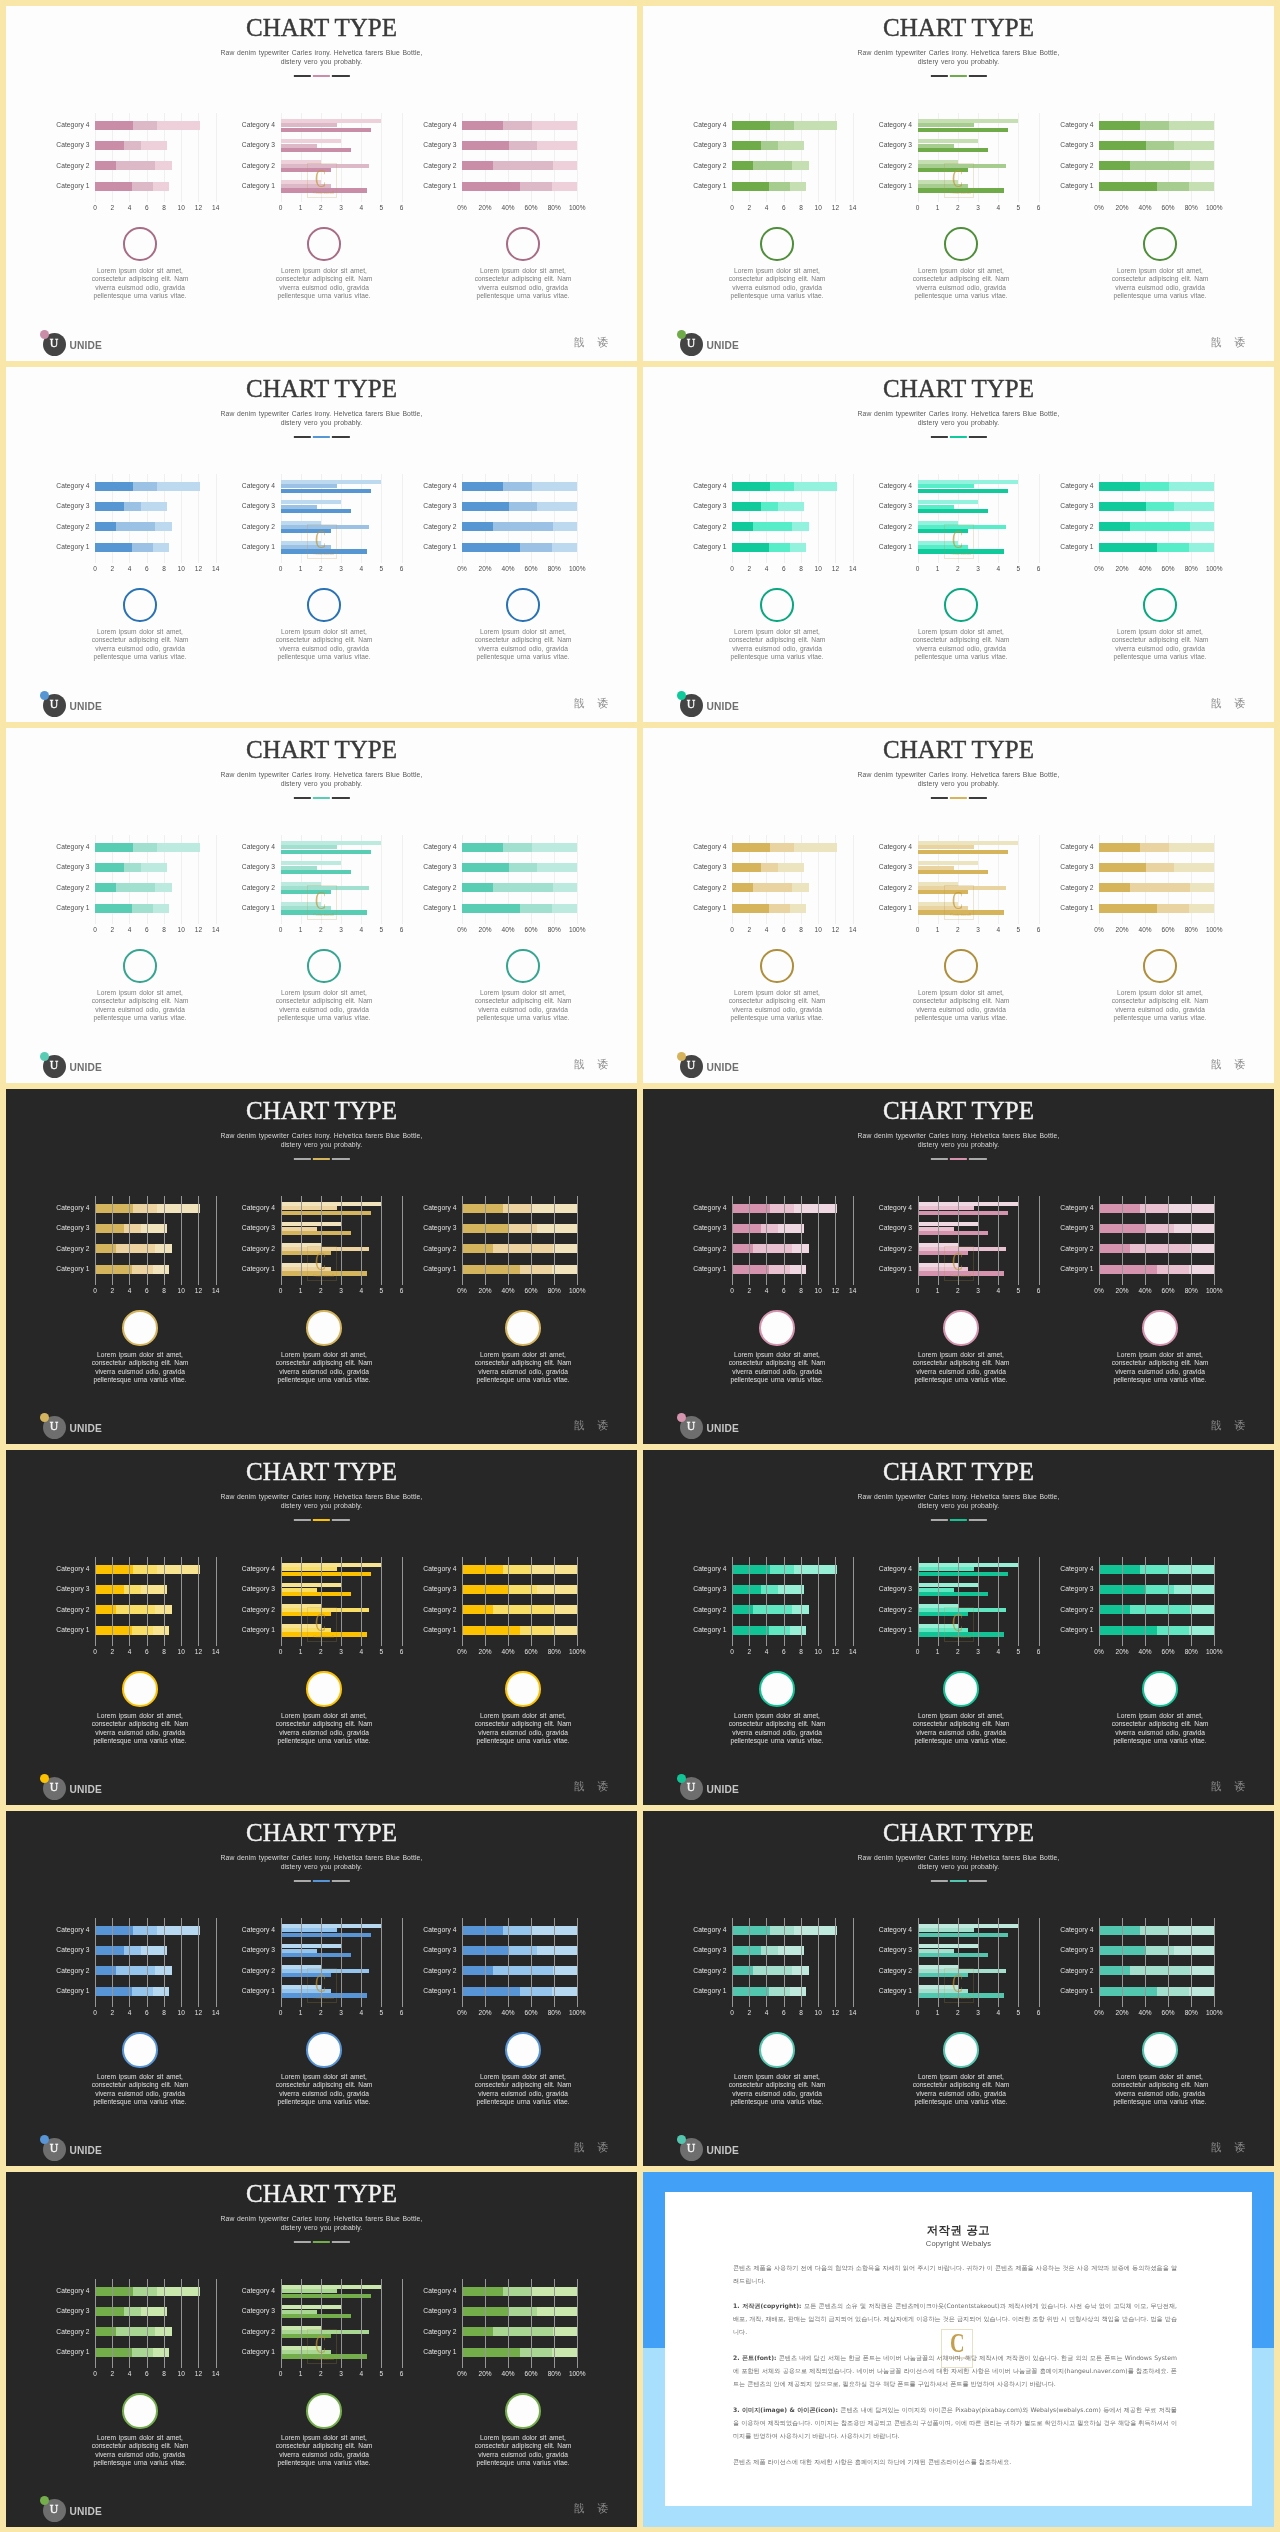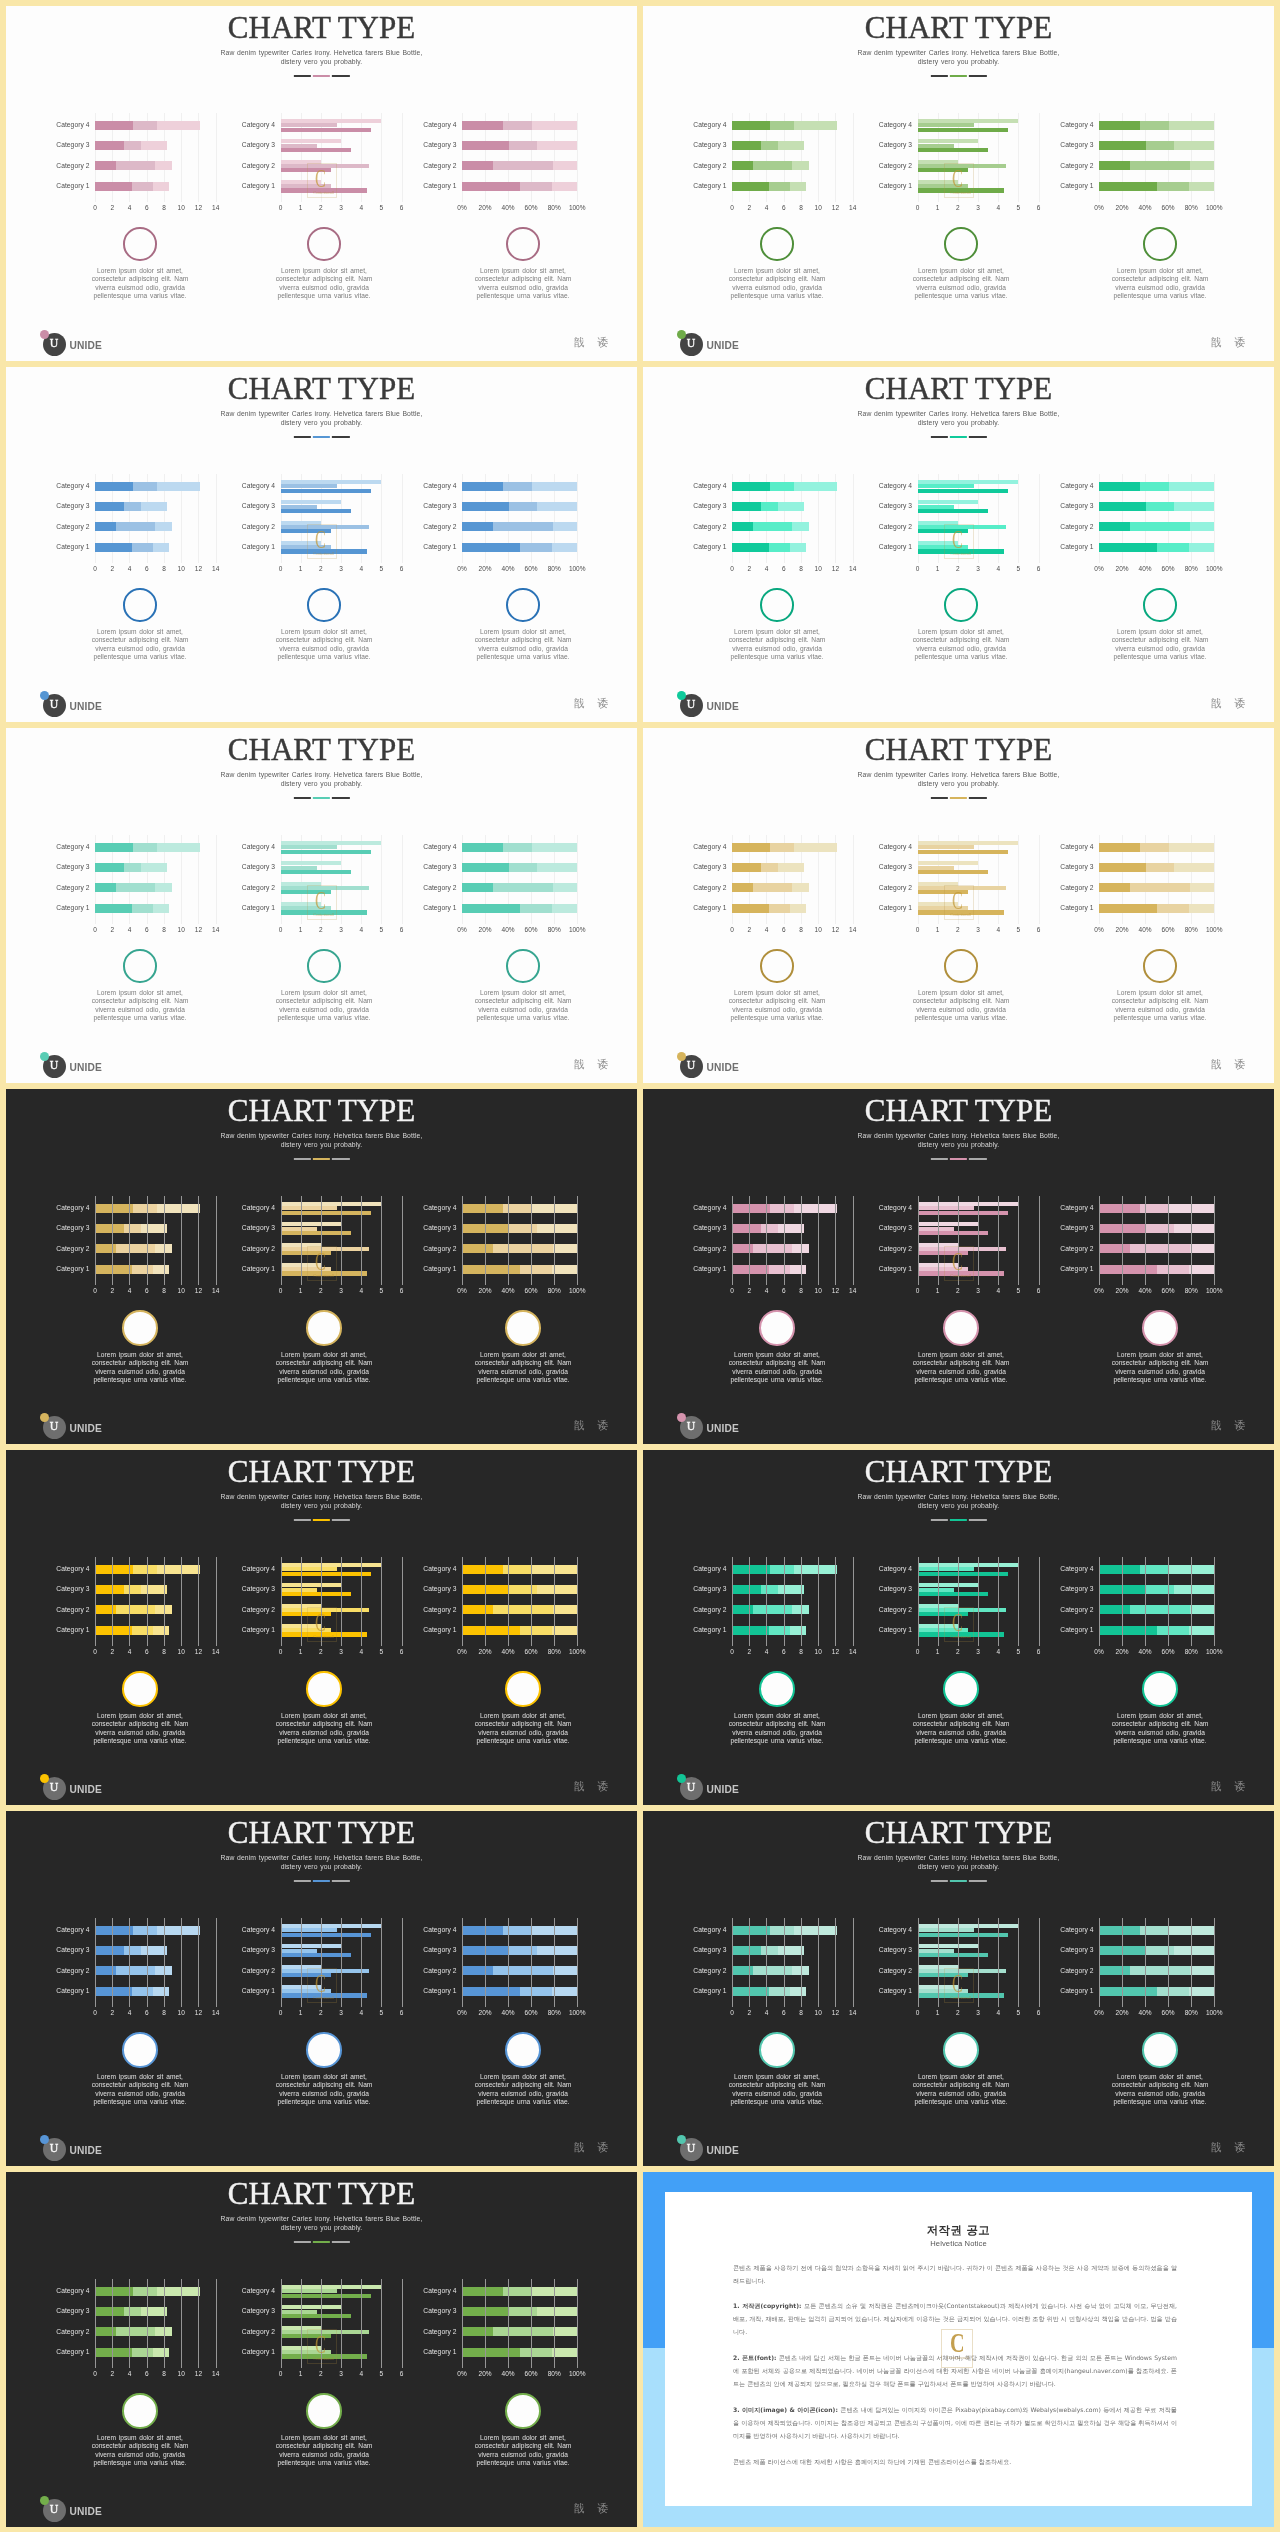--- a/index.html
+++ b/index.html
@@ -5,21 +5,21 @@
 <style>
 *{margin:0;padding:0;box-sizing:border-box}
 html,body{width:1280px;height:2532px;overflow:hidden;background:#f9e7a9}
 body{font-family:"Liberation Sans",sans-serif;-webkit-font-smoothing:antialiased}
 #grid{position:relative;width:1280px;height:2532px;background:#f9e7a9}
 .slide{position:absolute;width:631px;height:355px;overflow:hidden;background:#fdfdfd}
 .slide.dark{background:#272727}
 
 
 .s-title{position:absolute;left:0;right:0;top:9.5px;text-align:center;
-  font-family:"Liberation Serif",serif;font-size:31px;font-weight:400;letter-spacing:0px;color:#3a3a3a;line-height:23px;
+  font-family:"Liberation Serif",serif;font-size:25px;font-weight:400;letter-spacing:0px;color:#3a3a3a;line-height:23px;
   -webkit-text-stroke:0.42px #3a3a3a}
 .slide.dark .s-title{color:#f2f2f2;-webkit-text-stroke:0.42px #f2f2f2}
 .s-sub{position:absolute;left:50%;transform:translateX(-50%);top:41.5px;width:260px;text-align:center;
   font-size:6.8px;line-height:9.4px;color:#5a5a5a;letter-spacing:.1px;word-spacing:.6px}
 .slide.dark .s-sub{color:#d8d8d8}
 .s-dashes{position:absolute;left:50%;transform:translateX(-50%);top:68.5px;display:flex;gap:2.2px}
 .s-dashes i{display:block;width:17.3px;height:2.6px;background:#3c3c3c}
 .slide.dark .s-dashes i{background:#8d8d8d}
 .chart{position:absolute;top:0;height:112px}
 .chart .lbl{position:absolute;font-size:6.7px;color:#4d4d4d;text-align:right;white-space:nowrap;letter-spacing:.05px}
@@ -1889,21 +1889,21 @@
           <div class="u">U</div>
         </div>
         <div class="brand">UNIDE</div>
         <div class="cjk">戠 诿</div>
       </div>
     </div>
     <div class="slide copyright" style="left: 643px; top: 2172px;">
       <div class="cp-lower"></div>
       <div class="cp-card">
         <div class="cp-h1">저작권 공고</div>
-        <div class="cp-h2">Helvetica Notice</div>
+        <div class="cp-h2">Copyright Webalys</div>
         <div class="cp-body">
           <div class="cp-p">콘텐츠 제품을 사용하기 전에 다음의 협약과 소항목을 자세히 읽어 주시기 바랍니다. 귀하가 이 콘텐츠 제품을 사용하는 것은 사용 계약과 보증에 동의하셨음을 알려드립니다.</div>
           <div class="cp-p"><b><span>1.</span> <span>저작권(copyright)</span>: </b><span>모든 콘텐츠의 소유 및 저작권은 콘텐츠메이크아웃(Contentstakeout)과 제작사에게 있습니다. 사전 승낙 없이 고딕체 이모, 무단전재, 배포, 개작, 재배포, 판매는 엄격히 금지되어 있습니다. 제삼자에게 이용하는 것은 금지되어 있습니다. 이러한 조항 위반 시 민형사상의 책임을 받습니다. 법을 받습니다.</span></div>
           <div class="cp-p"><b><span>2.</span> <span>폰트(font)</span>: </b><span>콘텐츠 내에 담긴 서체는 한글 폰트는 네이버 나눔글꼴의 서체이며, 해당 제작사에 저작권이 있습니다. 한글 외의 모든 폰트는 Windows System에 포함된 서체와 공용으로 제작되었습니다. 네이버 나눔글꼴 라이선스에 대한 자세한 사항은 네이버 나눔글꼴 홈페이지(hangeul.naver.com)를 참조하세요. 폰트는 콘텐츠의 안에 제공되지 않으므로, 필요하실 경우 해당 폰트를 구입하셔서 폰트를 반영하여 사용하시기 바랍니다.</span></div>
           <div class="cp-p"><b><span>3.</span> <span>이미지(image) &amp; 아이콘(icon)</span>: </b><span>콘텐츠 내에 담겨있는 이미지와 아이콘은 Pixabay(pixabay.com)와 Webalys(webalys.com) 등에서 제공한 무료 저작물을 이용하여 제작되었습니다. 이미지는 참조용만 제공되고 콘텐츠의 구성품이며, 이에 따른 권리는 귀하가 별도로 확인하시고 필요하실 경우 해당을 취득하셔서 이미지를 반영하여 사용하시기 바랍니다. 사용하시기 바랍니다.</span></div>
           <div class="cp-p">콘텐츠 제품 라이선스에 대한 자세한 사항은 홈페이지의 하단에 기재된 콘텐츠라이선스를 참조하세요.</div>
         </div>
       </div>
       <div class="cp-wm">
         <div class="cp-wm-c">C</div>

